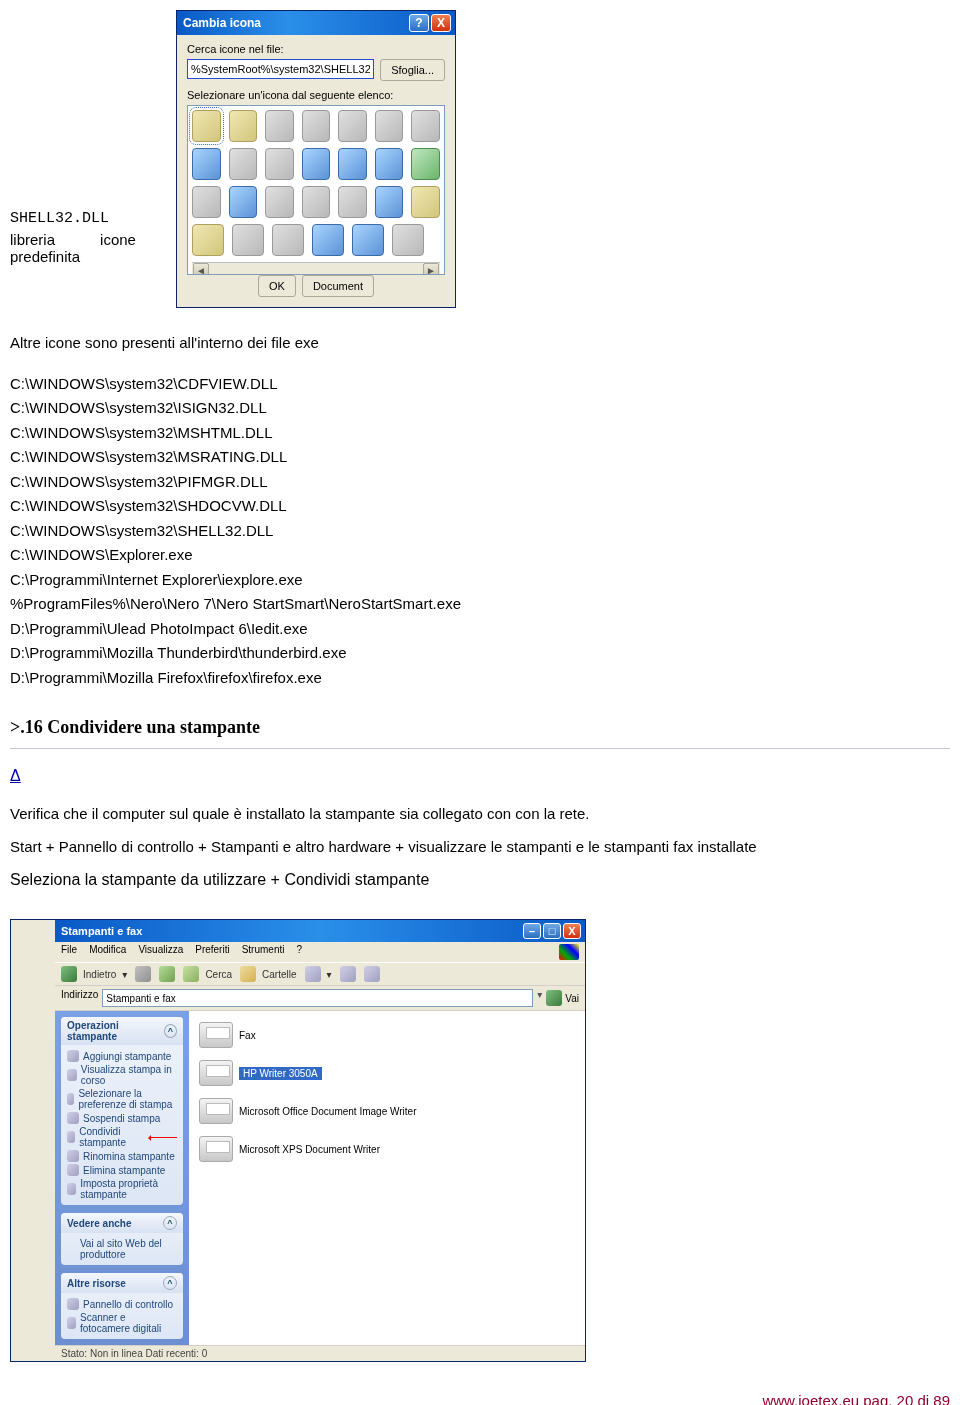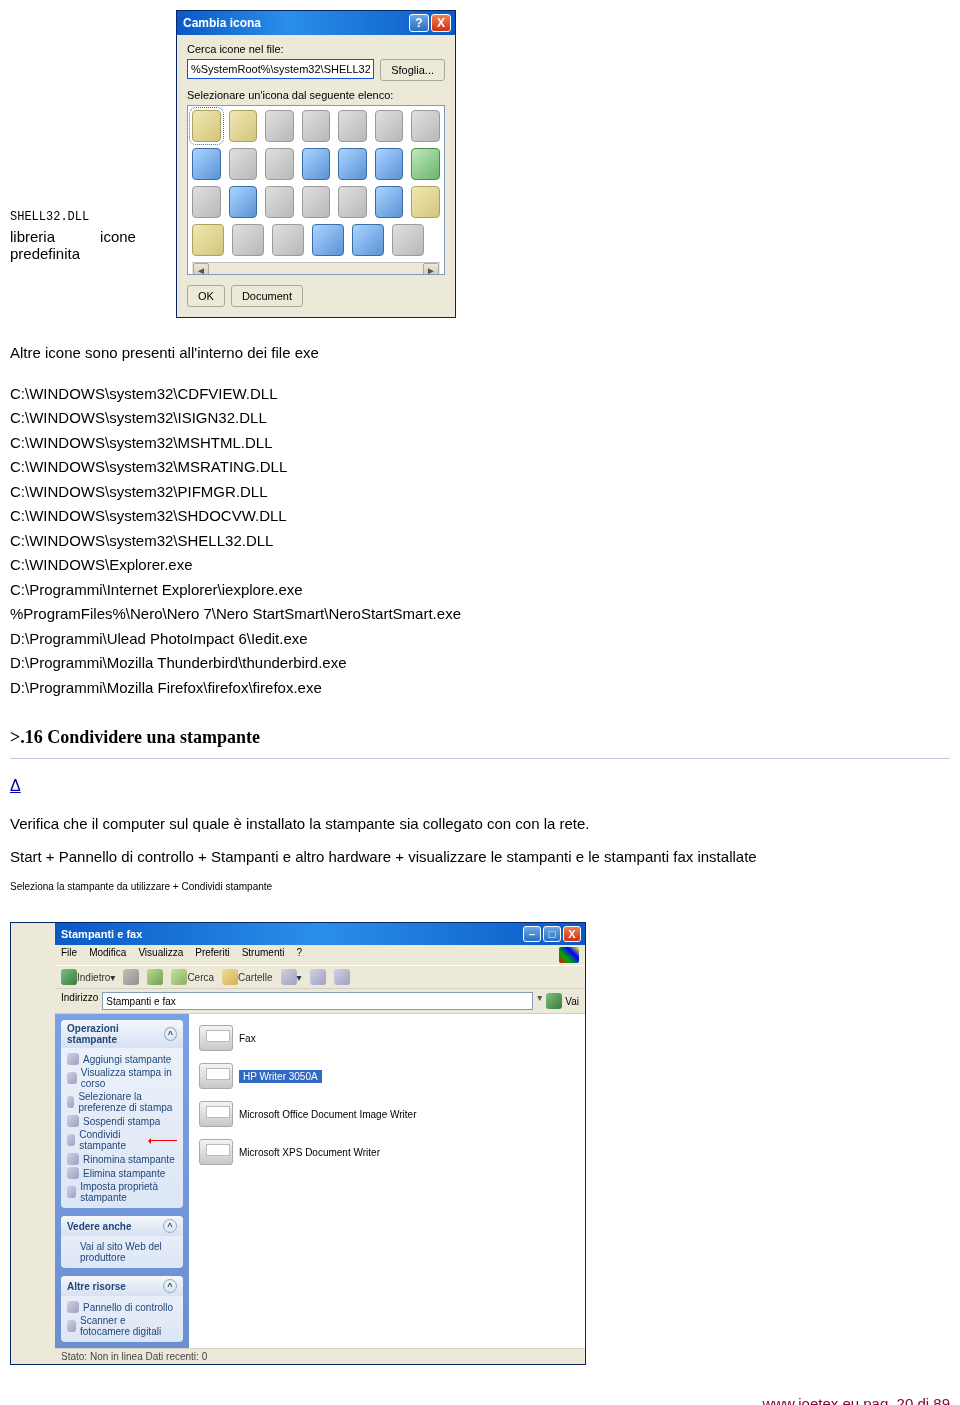--- a/index.html
+++ b/index.html
@@ -6,21 +6,21 @@
   body {
     font-family: "Trebuchet MS", Verdana, sans-serif;
     font-size: 14px;
     color: #000;
     background: #fff;
     width: 960px;
     padding: 10px 10px 20px 10px;
   }
   .top-row { display: flex; align-items: flex-start; }
   .left-caption { width: 166px; padding-top: 200px; }
-  .left-caption .line1 { font-family: "Courier New", monospace; font-size: 12px; margin-bottom: 4px; }
+  .left-caption .line1 { font-family: "Courier New", monospace; font-size: 15px; margin-bottom: 4px; }
   .left-caption .caption-row { display: flex; gap: 20px; font-size: 15px; }
 
   
   .dlg {
     width: 280px;
     border: 1px solid #0a246a;
     background: #ece9d8;
     font-size: 11px;
     color: #000;
   }
@@ -76,21 +76,21 @@
   .fake-icon.green{ background: linear-gradient(135deg,#bfe7bf,#6bb56b); border-color:#4c8d4c; }
   .hscroll {
     height: 16px; background:#ece9d8; border-top:1px solid #c0c0c0;
     display:flex; justify-content:space-between; align-items:center; padding:0 1px;
   }
   .hscroll .arrow {
     width:16px; height:14px; background:linear-gradient(#ede9da,#cfcab0);
     border:1px solid #aca899; border-radius:2px;
     display:flex;align-items:center;justify-content:center;font-size:10px;color:#555;
   }
-  .dlg-actions { display:flex; justify-content:flex-start; gap:6px; margin-top:10px; }
+  .dlg-actions { display:flex; justify-content:center; gap:6px; }
 
   
   .body-block { margin-top: 24px; }
   .body-block p { font-size: 15px; line-height: 1.5; margin-bottom: 2px; }
   .mono-list p { font-size: 15px; line-height: 1.5; }
   h2.section {
     font-family: Georgia, serif; font-weight: bold;
     font-size: 18px; margin: 28px 0 10px;
   }
   hr.divider { border:none; border-top:1px solid #c8c4e0; margin:6px 0 18px; }
@@ -107,21 +107,21 @@
     font-weight:bold; font-size:11px;
   }
   .win-title .spacer{flex:1;}
   .win-title .wbtn{width:18px;height:16px;font-size:11px;}
   .menu-bar { background:#ece9d8; padding:2px 6px; display:flex; gap:12px; color:#000; }
   .winlogo { margin-left:auto; width:20px;height:16px;background:linear-gradient(45deg,#f00,#0a0,#00f,#ff0);border-radius:2px;}
   .tool-bar {
     background:#ece9d8; padding:3px 6px; display:flex; align-items:center;
     gap:8px; border-top:1px solid #fff; border-bottom:1px solid #d4d0c8;
   }
-  .tbtn { display:flex; align-items:center; gap:0; color:#333; }
+  .tbtn { display:flex; align-items:center; gap:6px; color:#333; }
   .ico { width:16px;height:16px;border-radius:3px;display:inline-block; }
   .ico.back{background:linear-gradient(135deg,#7fbf7f,#3a7a3a);}
   .ico.fwd{background:linear-gradient(135deg,#c0c0c0,#909090);}
   .ico.up{background:linear-gradient(135deg,#b4dc96,#72a050);}
   .ico.search{background:linear-gradient(135deg,#c8e0a0,#8ab060);}
   .ico.folders{background:linear-gradient(135deg,#f0dca0,#d4b050);}
   .ico.misc{background:linear-gradient(135deg,#d0d0e8,#a0a0c0);}
   .addr-bar {
     display:flex; gap:4px; padding:3px 6px;
     background:#ece9d8; border-bottom:1px solid #d4d0c8;
@@ -258,21 +258,21 @@
       <p>D:\Programmi\Mozilla Firefox\firefox\firefox.exe</p>
     </div>
 </div>
 
 <h2 class="section">&gt;.16 Condividere una stampante</h2>
 <hr class="divider">
 <span class="delta">Δ</span>
 
 <p style="margin:8px 0 16px;font-size:15px;">Verifica che il computer sul quale è installato la stampante sia collegato con con la rete.</p>
 <p style="margin-bottom:16px;font-size:15px;">Start + Pannello di controllo + Stampanti e altro hardware + visualizzare le stampanti e le stampanti fax installate</p>
-<p style="margin-bottom:8px;font-size:10px;">Seleziona la stampante da utilizzare + Condividi stampante</p>
+<p style="margin-bottom:8px;font-size:16px;">Seleziona la stampante da utilizzare + Condividi stampante</p>
 
 
 <div class="win">
   <div class="win-title">
     <span>Stampanti e fax</span>
     <span class="spacer"></span>
     <span class="wbtn">–</span>
     <span class="wbtn">□</span>
     <span class="wbtn close">X</span>
   </div>

